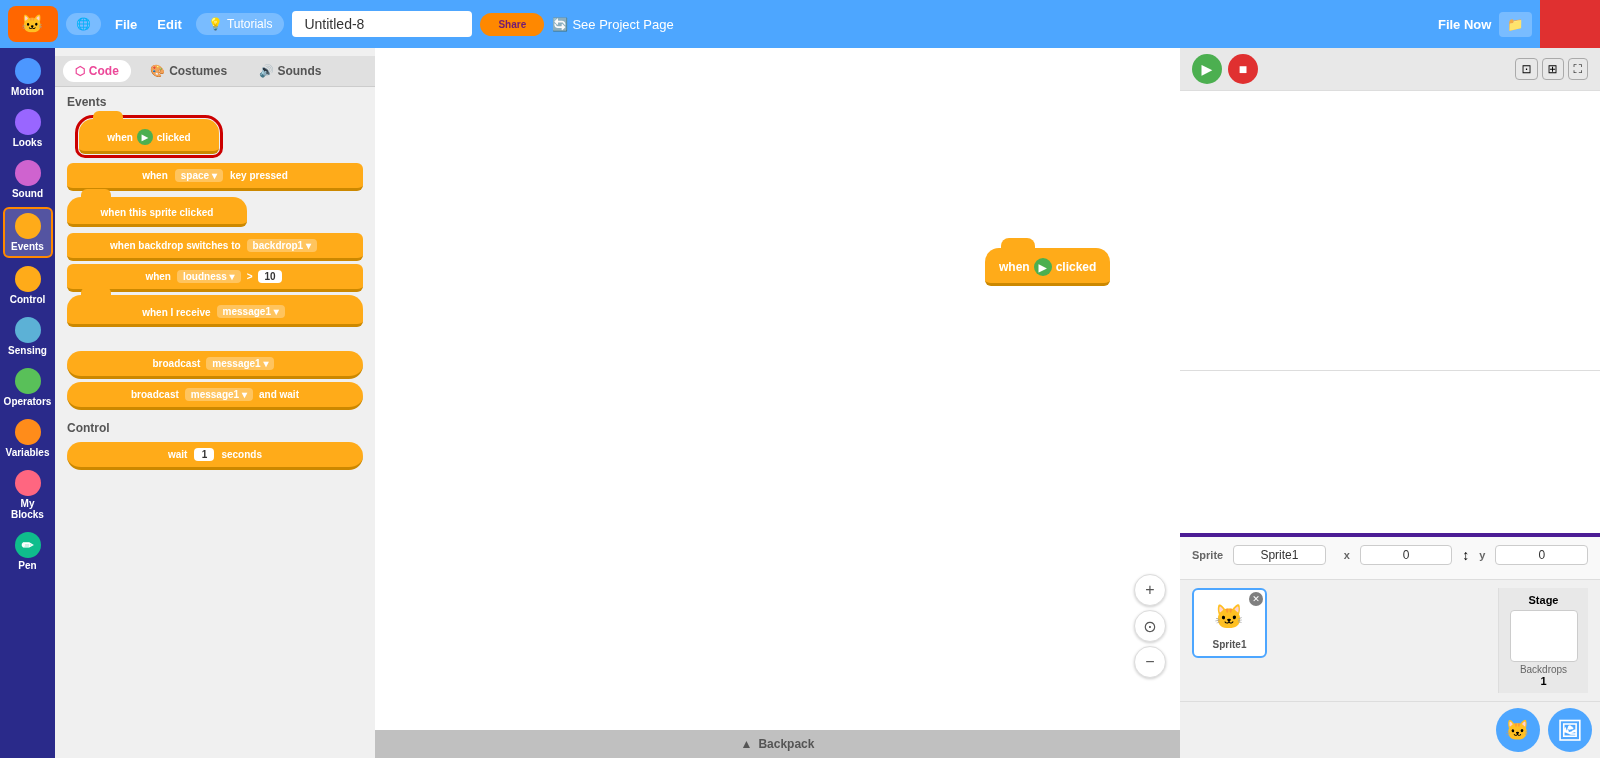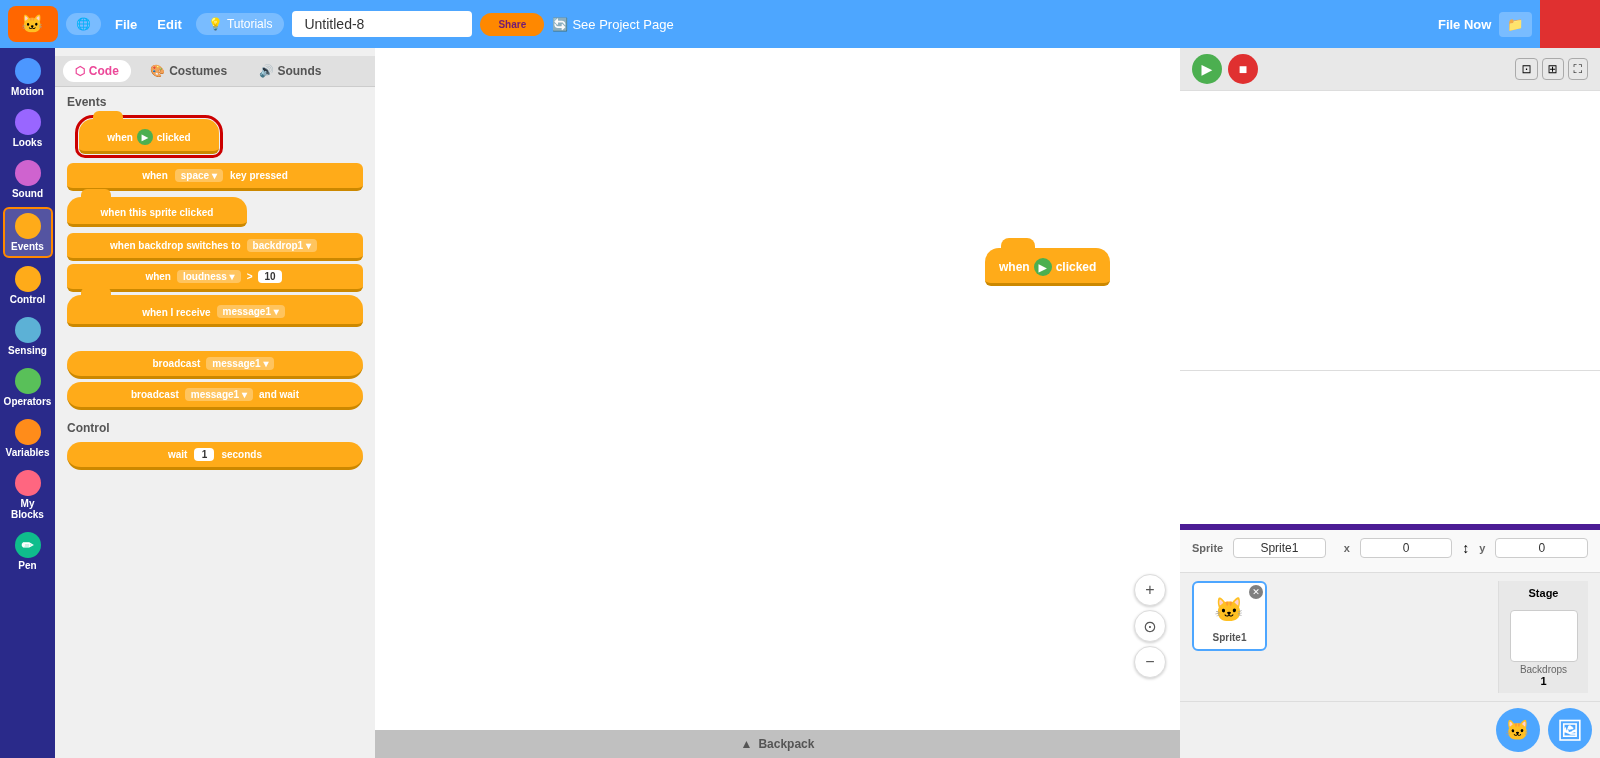--- a/index.html
+++ b/index.html
@@ -181,21 +181,21 @@
       display: flex; align-items: center; justify-content: center;
       cursor: pointer; border: none; color: white; font-size: 14px;
     }
     .stage-spacer { flex: 1; }
     .stage-layout-btns { display: flex; gap: 4px; }
     .layout-btn {
       background: transparent; border: 1px solid #aaa; border-radius: 4px;
       padding: 3px 5px; cursor: pointer; font-size: 12px;
     }
     .sprite-info {
-      padding: 8px 12px; border-top: 6px solid #4c1d95; background: #f9f9f9;
+      padding: 8px 12px; border-top: 4px solid #4c1d95; background: #f9f9f9;
     }
     .sprite-info-row {
       display: flex; align-items: center; gap: 10px; margin-bottom: 6px;
     }
     .sprite-info-label { font-size: 11px; color: #666; font-weight: 600; }
     .sprite-info-value {
       font-size: 12px; color: #333; background: white;
       border: 1px solid #ccc; border-radius: 4px; padding: 2px 8px; min-width: 40px;
       text-align: center;
     }
@@ -217,21 +217,21 @@
     }
     .sprite-name-label {
       font-size: 10px; color: #555; font-weight: 600; margin-top: 2px;
     }
     .sprite-delete-btn {
       position: absolute; top: 2px; right: 2px; width: 14px; height: 14px;
       background: rgba(0,0,0,0.5); border-radius: 50%; color: white;
       font-size: 9px; display: flex; align-items: center; justify-content: center;
       cursor: pointer;
     }
-    .stage-right-header { font-size: 11px; font-weight: 700; margin-bottom: 11px; }
+    .stage-right-header { font-size: 11px; font-weight: 700; margin-bottom: 4px; }
     .stage-thumbnail {
       width: 68px; height: 52px; background: white; border: 1px solid #ccc;
       border-radius: 4px;
     }
     .add-sprite-btn {
       width: 44px; height: 44px; background: #4da6ff; border-radius: 50%;
       display: flex; align-items: center; justify-content: center;
       cursor: pointer; color: white; font-size: 20px; font-weight: 700;
       position: fixed; right: 90px; bottom: 12px;
     }

